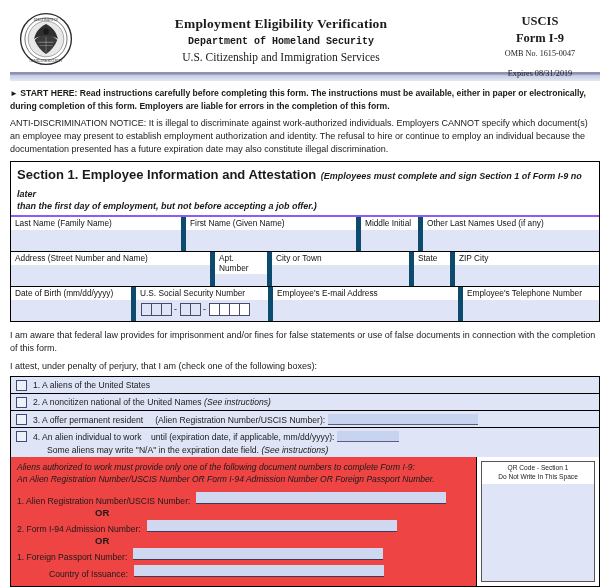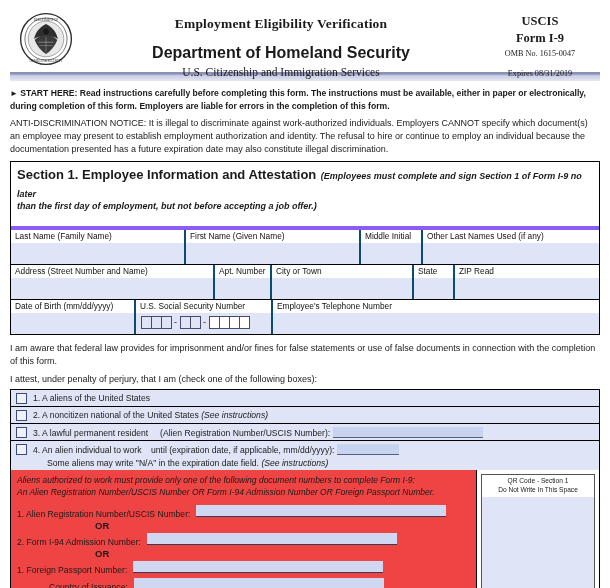--- a/index.html
+++ b/index.html
@@ -15,47 +15,47 @@
   }
 
   .page { position: relative; width: 610px; height: 588px; padding: 0 10px; }
 
   
   .header { display: flex; align-items: flex-start; padding: 8px 0 2px 0; height: 70px; }
   .seal-wrap { width: 72px; display: flex; justify-content: center; padding-top: 4px; }
   .seal { width: 54px; height: 54px; }
   .title-block { flex: 1; text-align: center; padding-top: 8px; }
   .t1 { font-family: "Liberation Serif", serif; font-weight: bold; font-size: 13.5px; letter-spacing: .2px; }
-  .t2 { font-family: Liberation Sans, sans-serif; font-weight: bold; font-size: 16px; margin-top: 12px; }
+  .t2 { font-family: Liberation Mono, monospace; font-weight: bold; font-size: 10px; margin-top: 4px; }
   .t3 { font-family: "Liberation Serif", serif; font-size: 11.5px; margin-top: 4px; }
   .agency-block { width: 120px; text-align: center; padding-top: 6px; }
   .a1 { font-family: "Liberation Serif", serif; font-weight: bold; font-size: 12.5px; }
   .a2 { font-family: "Liberation Serif", serif; font-weight: bold; font-size: 12.5px; margin-top: 2px; }
   .a3 { font-family: "Liberation Serif", serif; font-size: 8.2px; margin-top: 3px; }
   .a4 { font-family: Liberation Serif, serif; font-size: 8.2px; margin-top: 11px; }
 
   .divider { height: 9px; margin: 2px 0 6px 0;
     background: linear-gradient(to bottom, #8b90b5 0%, #8b90b5 22%, #c9cde4 40%, #e4e7f3 100%); }
 
   
   .intro { font-size: 8.6px; line-height: 1.45; margin-bottom: 5px; }
   .intro b { font-weight: bold; }
   .arrow { font-size: 8px; }
   .notice { font-size: 9px; line-height: 1.42; margin-bottom: 6px; }
 
   
   .sec-box { border: 1.2px solid #000; }
-  .sec-head { padding: 3px 6px 15px 6px; border-bottom: 4px solid #8b5cf6; }
+  .sec-head { padding: 3px 6px 4px 6px; border-bottom: 2px solid #8b5cf6; }
   .sec-head .st { font-size: 13px; font-weight: bold; }
   .sec-head .sd { font-size: 9px; font-style: italic; font-weight: bold; }
   .sec-head .sd2 { font-size: 9px; font-style: italic; font-weight: bold; display: block; }
 
   .frow { display: flex; border-bottom: 1px solid #000; }
   .frow:last-child { border-bottom: none; }
-  .fcell { border-right: 2px solid #0c4a6e; padding: 2px 4px 0 4px; background: #dfe5f6; min-height: 34px; position: relative; }
+  .fcell { border-right: 5px solid #0c4a6e; padding: 2px 4px 0 4px; background: #dfe5f6; min-height: 34px; position: relative; }
   .fcell:last-child { border-right: none; }
   .flabel { font-size: 8.3px; line-height: 1.15; color: #111; background: #fff; margin: -2px -4px 0 -4px; padding: 2px 4px 1px 4px; }
 
   
   .ssn { display: flex; align-items: center; gap: 2px; padding: 3px 0 0 1px; }
   .ssn-grp { display: flex; }
   .ssn-b { width: 11px; height: 13px; border: 1px solid #4a4a6a; background: #dfe5f6; margin-right: -1px; }
   .ssn-grp.g3 .ssn-b { background: #dfe5f6; }
   .ssn-grp.g4 .ssn-b { background: #ffffff; }
   .dash { font-size: 9px; padding: 0 1px; }
@@ -162,21 +162,21 @@
       <div class="fcell" style="width:57px">
         <div class="flabel">Apt. Number</div>
       </div>
       <div class="fcell" style="width:142px">
         <div class="flabel">City or Town</div>
       </div>
       <div class="fcell" style="width:41px">
         <div class="flabel">State</div>
       </div>
       <div class="fcell" style="flex:1">
-        <div class="flabel">ZIP Read</div>
+        <div class="flabel">ZIP City</div>
       </div>
     </div>
 
     <div class="frow">
       <div class="fcell" style="width:125px">
         <div class="flabel">Date of Birth (mm/dd/yyyy)</div>
       </div>
       <div class="fcell" style="width:137px">
         <div class="flabel">U.S. Social Security Number</div>
         <div class="ssn">
@@ -191,20 +191,23 @@
             <i class="ssn-b"></i>
           </span>
           <span class="dash">-</span>
           <span class="ssn-grp g4">
             <i class="ssn-b"></i>
             <i class="ssn-b"></i>
             <i class="ssn-b"></i>
             <i class="ssn-b"></i>
           </span>
         </div>
+      </div>
+      <div class="fcell" style="width:190px">
+        <div class="flabel">Employee's E-mail Address</div>
       </div>
       <div class="fcell" style="flex:1">
         <div class="flabel">Employee's Telephone Number</div>
       </div>
     </div>
   </div>
 
   <div class="attest1">I am aware that federal law provides for imprisonment and/or fines for false statements or use of false documents in connection with the completion of this form.</div>
   <div class="attest2">I attest, under penalty of perjury, that I am (check one of the following boxes):</div>
 
@@ -215,29 +218,29 @@
       <span class="cbtxt">
         <span>1.</span>
         <span>A aliens of the United States</span>
       </span>
     </div>
 
     <div class="cbrow">
       <span class="cb"></span>
       <span class="cbtxt">
         <span>2.</span>
-        <span>A noncitizen national of the United States </span><i>(See instructions)</i>
+        <span>A noncitizen national of the United Names </span><i>(See instructions)</i>
       </span>
     </div>
 
     <div class="cbrow">
       <span class="cb"></span>
       <span class="cbtxt">
         <span>3.</span>
-        <span>A lawful permanent resident</span>
+        <span>A offer permanent resident</span>
         &nbsp;&nbsp;&nbsp;
         <span>(Alien Registration Number/USCIS Number):</span>
         <span class="inline-fill" style="width:150px"></span>
       </span>
     </div>
 
     <div class="cbrow" style="border-bottom:none; align-items:flex-start; padding-bottom:2px">
       <span class="cb"></span>
       <span class="cbtxt" style="background:#dfe5f6">
         <span>4.</span>

